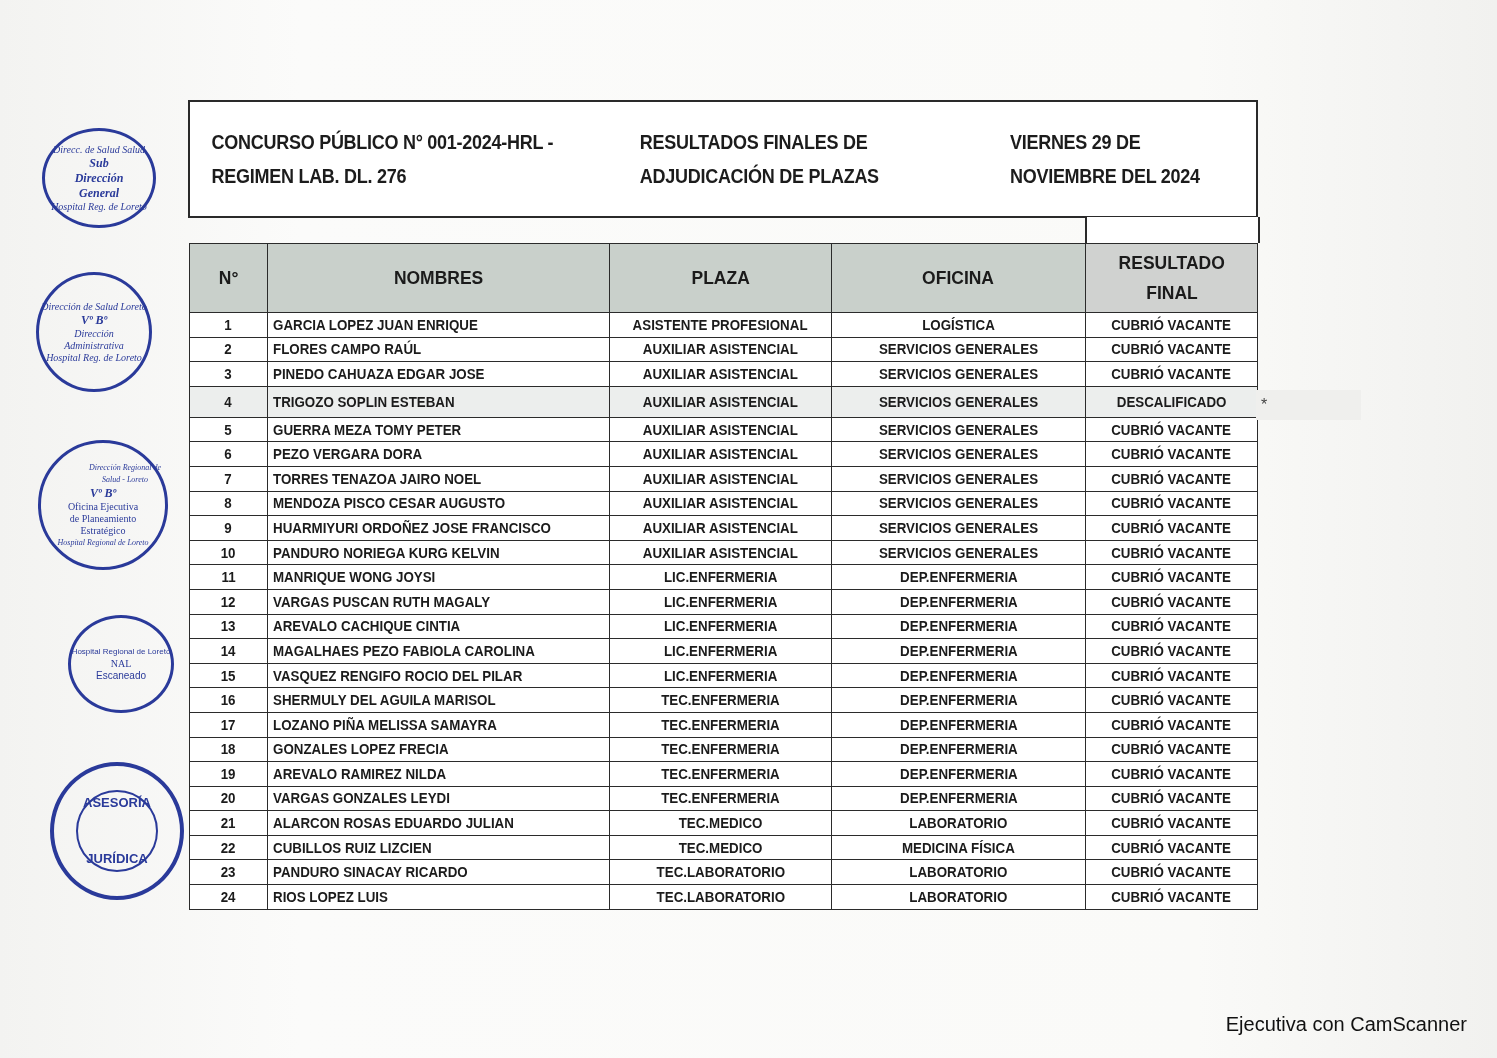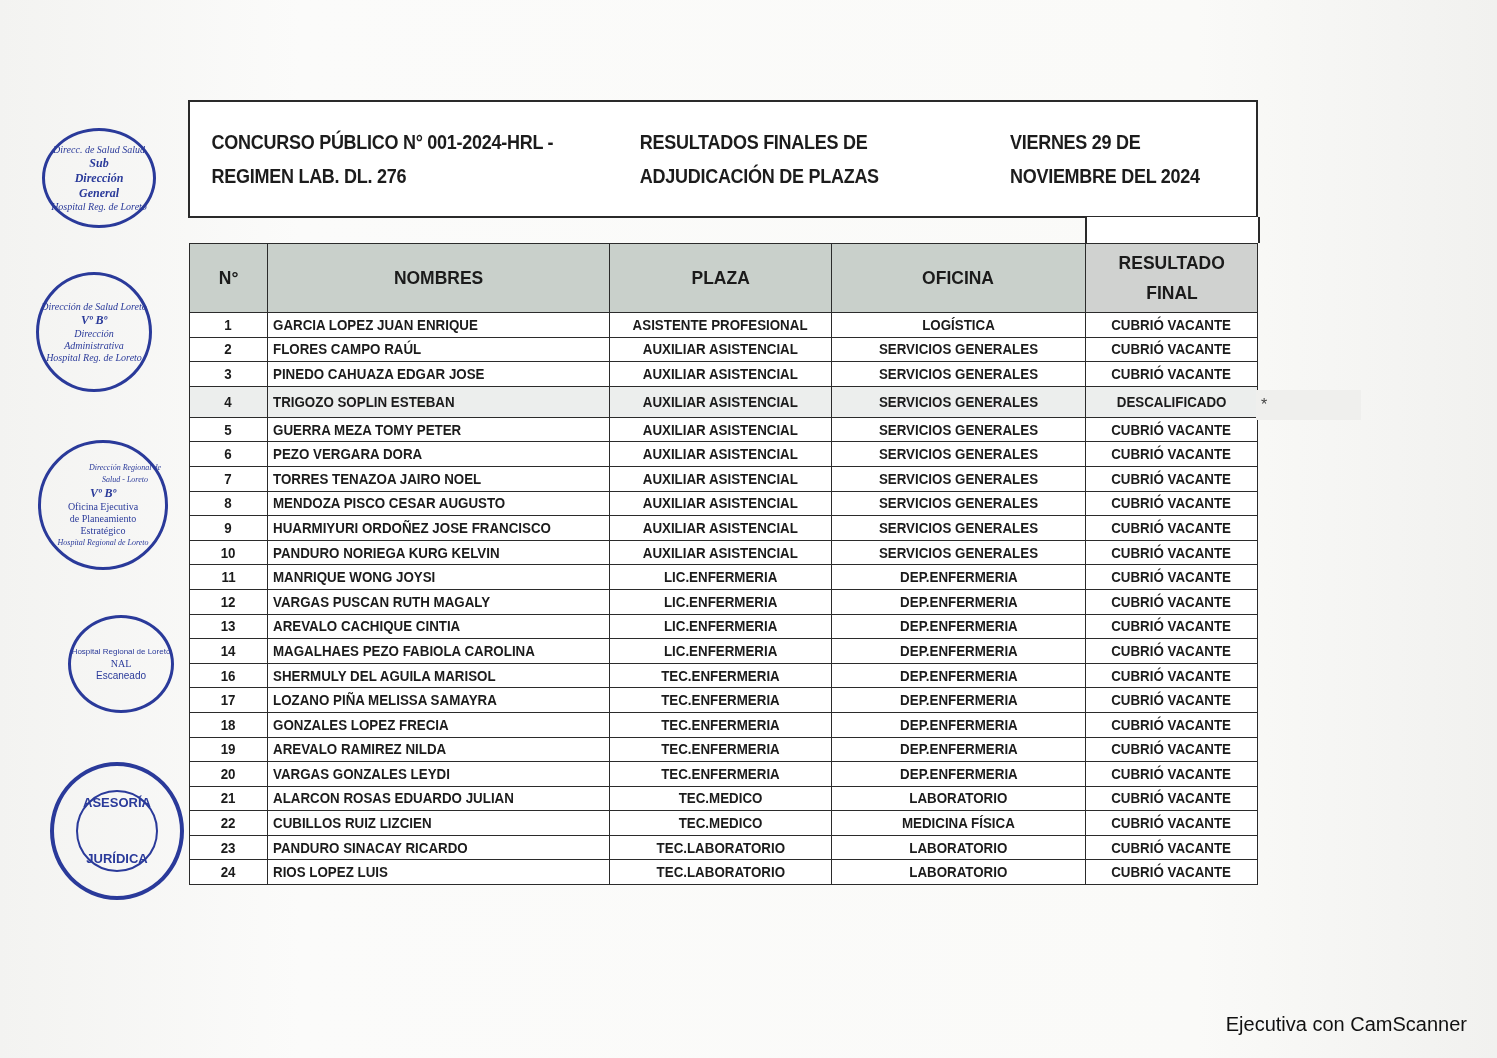--- a/index.html
+++ b/index.html
@@ -236,20 +236,27 @@
         <td><span class="cond">CUBRIÓ VACANTE</span></td>
       </tr>
       <tr>
         <td><span class="cond">14</span></td>
         <td class="name"><span class="cond">MAGALHAES PEZO FABIOLA CAROLINA</span></td>
         <td><span class="cond">LIC.ENFERMERIA</span></td>
         <td><span class="cond">DEP.ENFERMERIA</span></td>
         <td><span class="cond">CUBRIÓ VACANTE</span></td>
       </tr>
       <tr>
+        <td><span class="cond">15</span></td>
+        <td class="name"><span class="cond">VASQUEZ RENGIFO ROCIO DEL PILAR</span></td>
+        <td><span class="cond">LIC.ENFERMERIA</span></td>
+        <td><span class="cond">DEP.ENFERMERIA</span></td>
+        <td><span class="cond">CUBRIÓ VACANTE</span></td>
+      </tr>
+      <tr>
         <td><span class="cond">16</span></td>
         <td class="name"><span class="cond">SHERMULY DEL AGUILA MARISOL</span></td>
         <td><span class="cond">TEC.ENFERMERIA</span></td>
         <td><span class="cond">DEP.ENFERMERIA</span></td>
         <td><span class="cond">CUBRIÓ VACANTE</span></td>
       </tr>
       <tr>
         <td><span class="cond">17</span></td>
         <td class="name"><span class="cond">LOZANO PIÑA MELISSA SAMAYRA</span></td>
         <td><span class="cond">TEC.ENFERMERIA</span></td>

